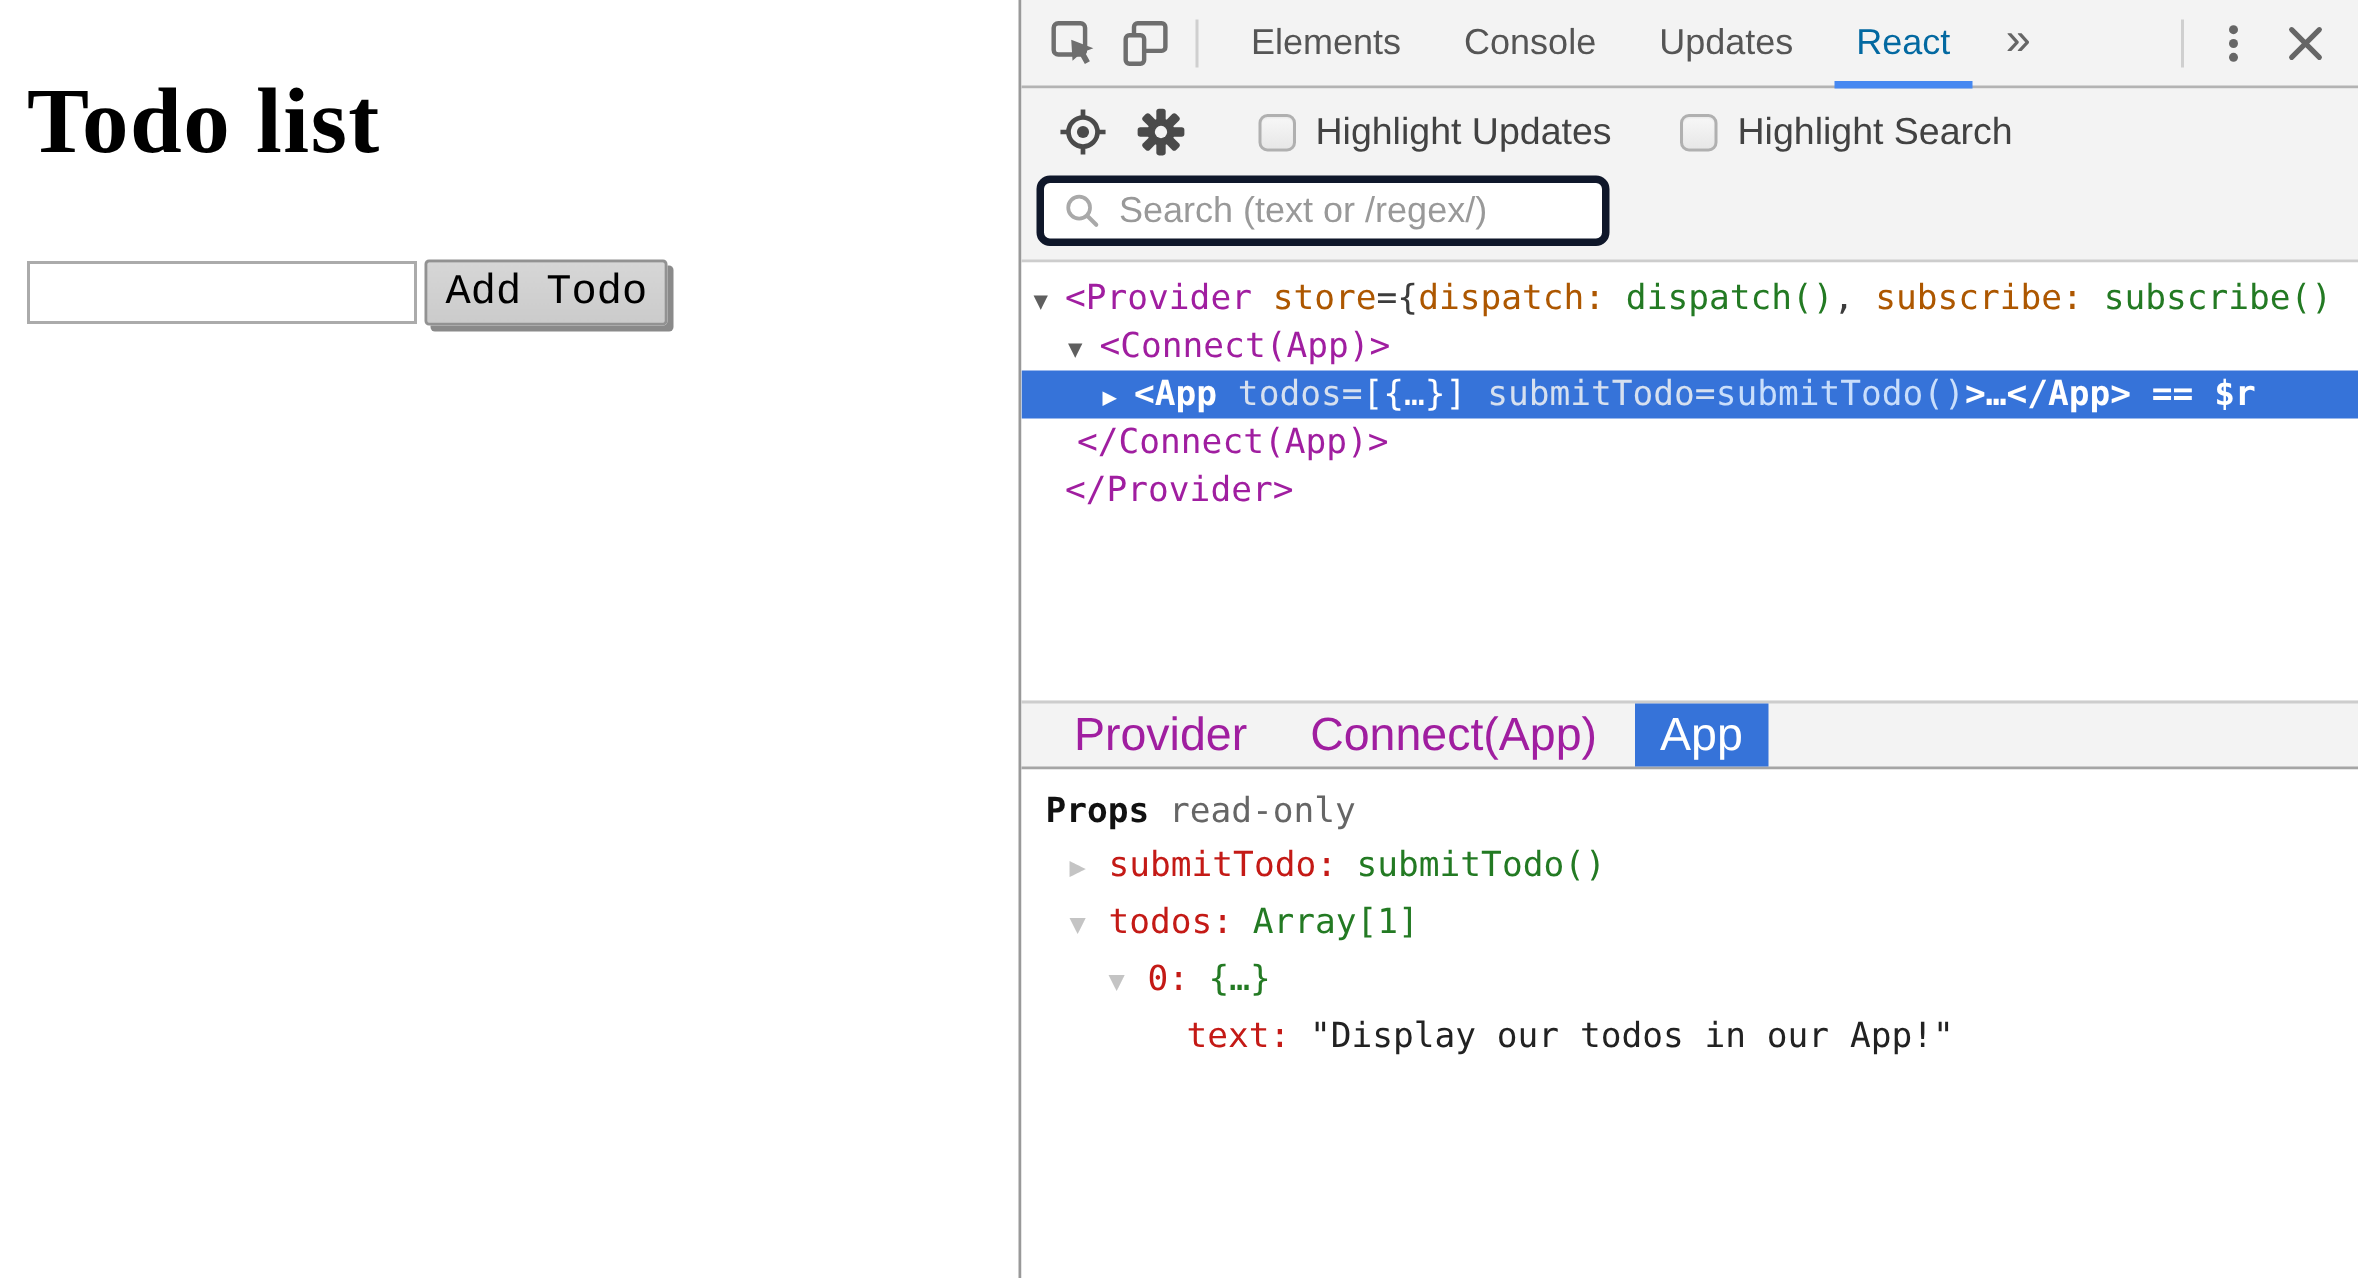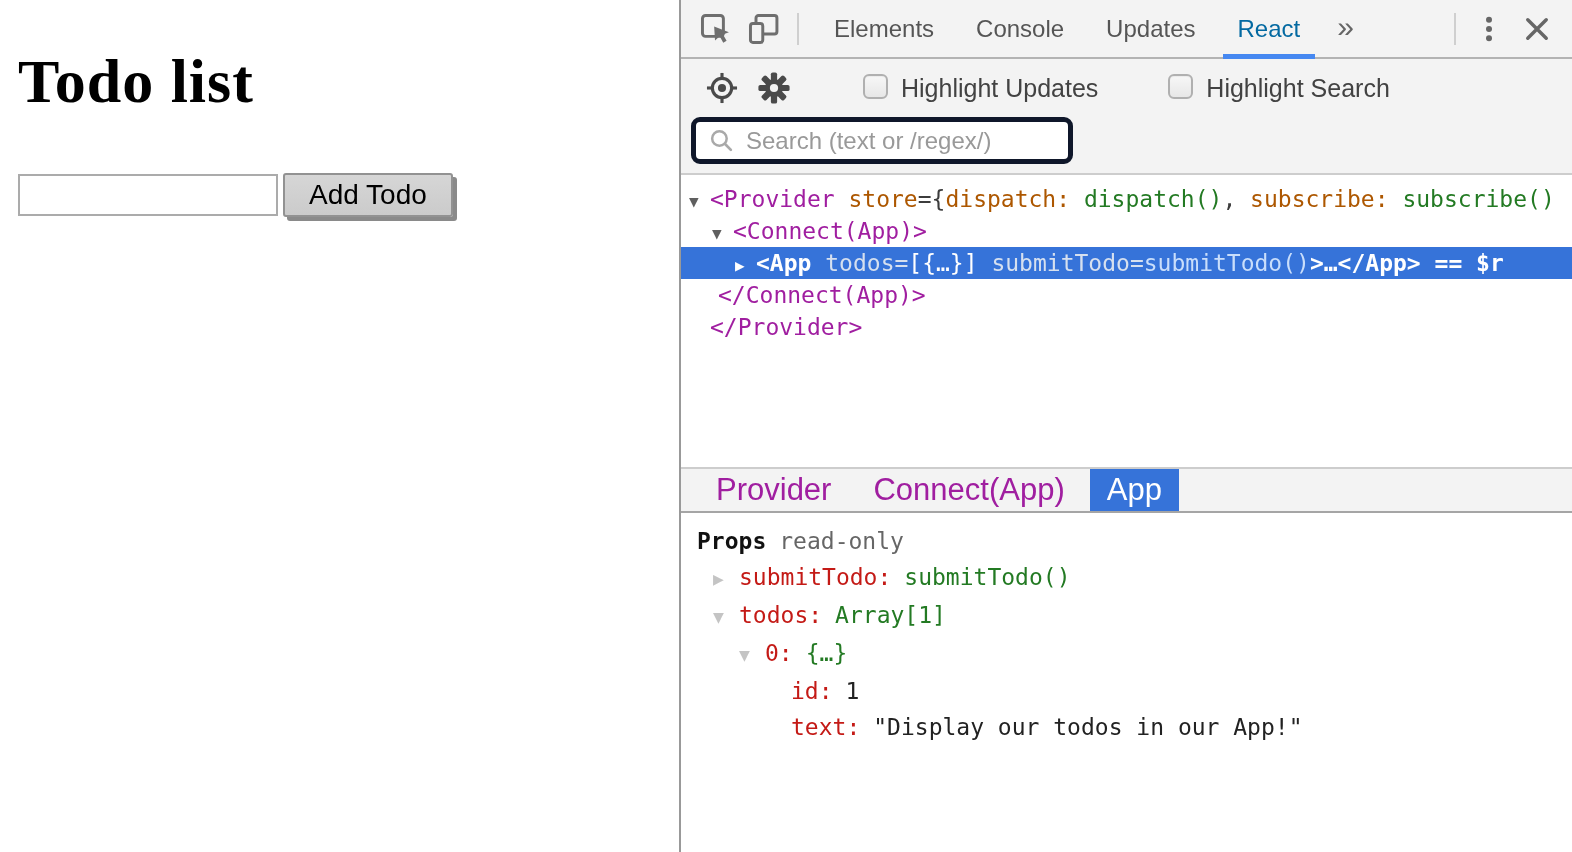--- a/index.html
+++ b/index.html
@@ -26,22 +26,22 @@
     font-family:"Liberation Serif",serif;font-weight:700;
     font-size:62px;color:#000;margin:46px 0 0 0;letter-spacing:1px;
   }
   .todo-form{margin-top:56px;display:flex;align-items:center;}
   .todo-input{
     width:260px;height:42px;border:2px solid #ababab;background:#fff;
     font-size:26px;padding:0 8px;border-radius:0;outline:none;
     font-family:"Liberation Sans",sans-serif;
   }
   .add-btn{
-    margin-left:5px;height:44px;padding:0 24px;font-size:28px;color:#000;
-    font-family:Liberation Sans, sans-serif;
+    margin-left:5px;height:44px;padding:0 12px;font-size:28px;color:#000;
+    font-family:Liberation Mono, monospace;
     background:linear-gradient(#d6d6d6,#cbcbcb);
     border:2px solid #929292;border-radius:3px;
     box-shadow:4px 4px 0 #8a8a8a;
   }
 
   
   .devtools{
     flex:1;height:852px;border-left:2px solid #999;
     display:flex;flex-direction:column;background:#fff;min-width:0;
   }
@@ -65,21 +65,21 @@
     content:"";position:absolute;left:6px;right:6px;bottom:-2px;height:5px;
     background:var(--tab-underline);
   }
   .chevron{font-size:30px;color:#666;margin-left:16px;line-height:1;padding-bottom:4px;}
   .flex-spacer{flex:1;}
 
   
   .rheader{background:var(--toolbar-bg);border-bottom:2px solid #cdcdcd;flex:none;}
   .rtoolbar{height:58px;display:flex;align-items:center;padding-left:22px;}
   .rtoolbar .tb-icon + .tb-icon{margin-left:14px;}
-  .chk{display:flex;margin-left:70px;cursor:default;}
+  .chk{display:flex;align-items:center;margin-left:46px;cursor:default;}
   .chk .box{
     width:25px;height:25px;flex:none;border:2px solid #b0b0b0;border-radius:6px;
     background:linear-gradient(#f7f7f7,#e7e7e7);
     box-shadow:inset 0 1px 1px rgba(0,0,0,0.05);
   }
   .chk .lbl{margin-left:13px;font-size:25px;color:#424242;white-space:nowrap;}
 
   .searchrow{height:56px;padding-left:10px;display:flex;align-items:flex-start;}
   .searchbox{
     width:382px;height:47px;background:#fff;border:5px solid #0f172a;border-radius:9px;
@@ -259,19 +259,18 @@
       </div>
 
     <div class="props">
       <div class="props-header">
         <span class="ph-title">Props</span><span class="ph-sub">read-only</span>
       </div>
       <div id="props-rows">
           <div class="prow" style="padding-left: 16px;"><span class="parrow">▶</span><span class="pkey">submitTodo:</span><span class="pval pv-fn">submitTodo()</span></div>
           <div class="prow" style="padding-left: 16px;"><span class="parrow">▼</span><span class="pkey">todos:</span><span class="pval pv-obj">Array[1]</span></div>
           <div class="prow" style="padding-left: 42px;"><span class="parrow">▼</span><span class="pkey">0:</span><span class="pval pv-obj">{…}</span></div>
-          <div class="prow" style="padding-left: 68px;"><span class="parrow"></span><span class="pkey">id:</span><span class="pval pv-plain">1</span></div>
           <div class="prow" style="padding-left: 68px;"><span class="parrow"></span><span class="pkey">text:</span><span class="pval pv-plain">"Display our todos in our App!"</span></div>
         </div>
     </div>
 
   </section>
 </div>
 
 </body></html>

